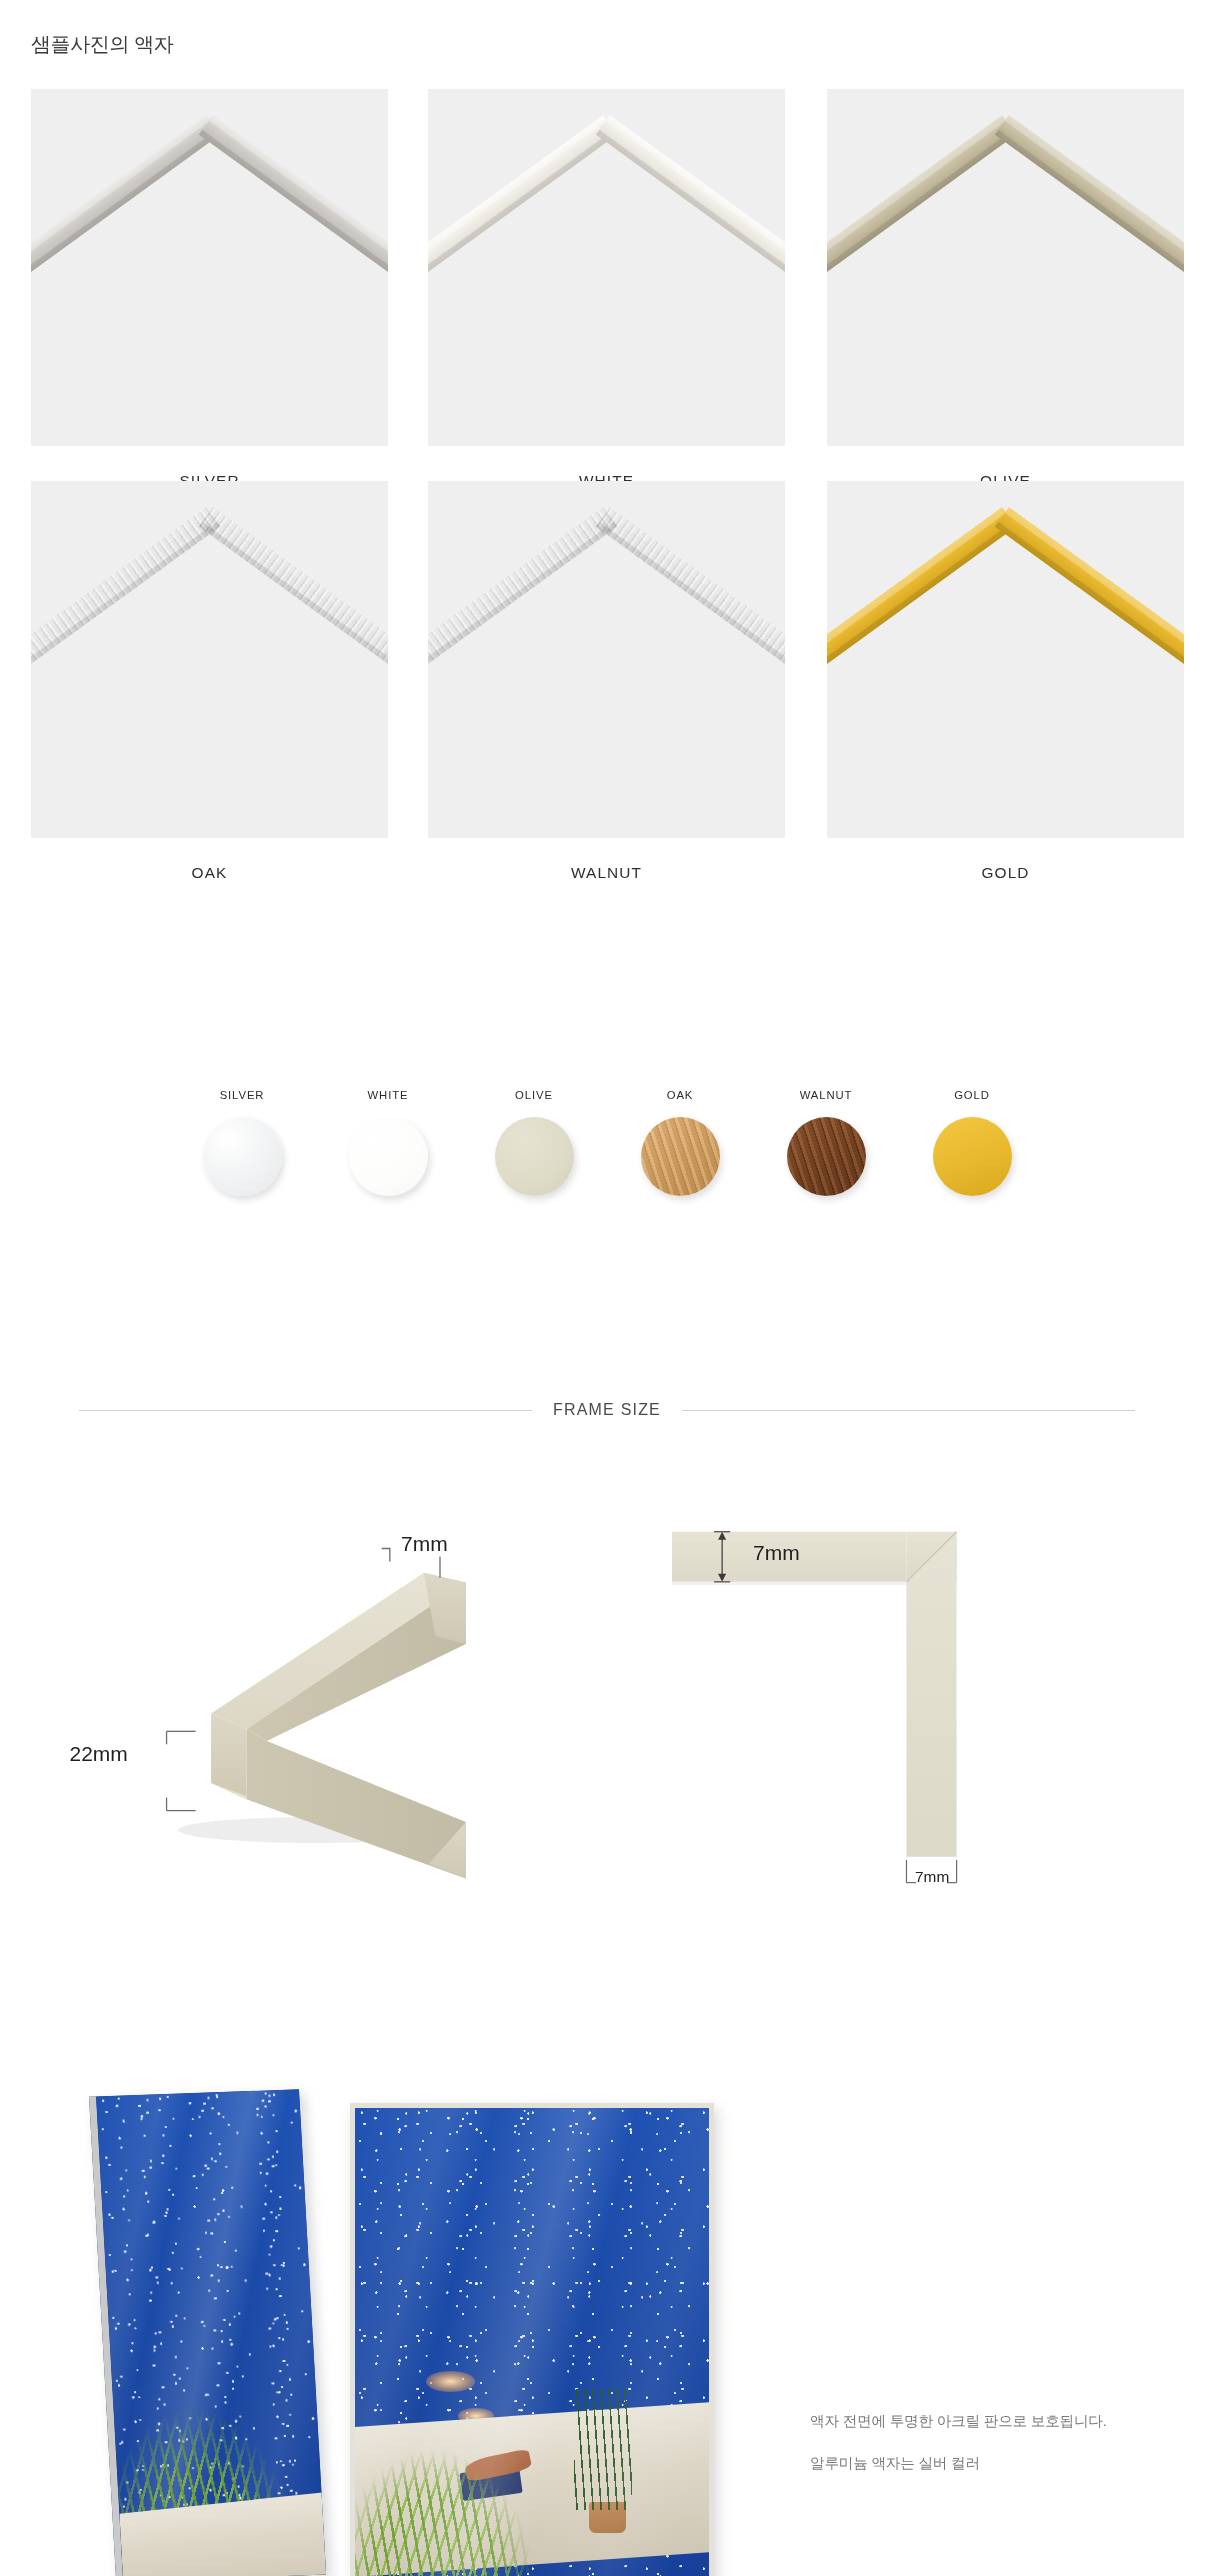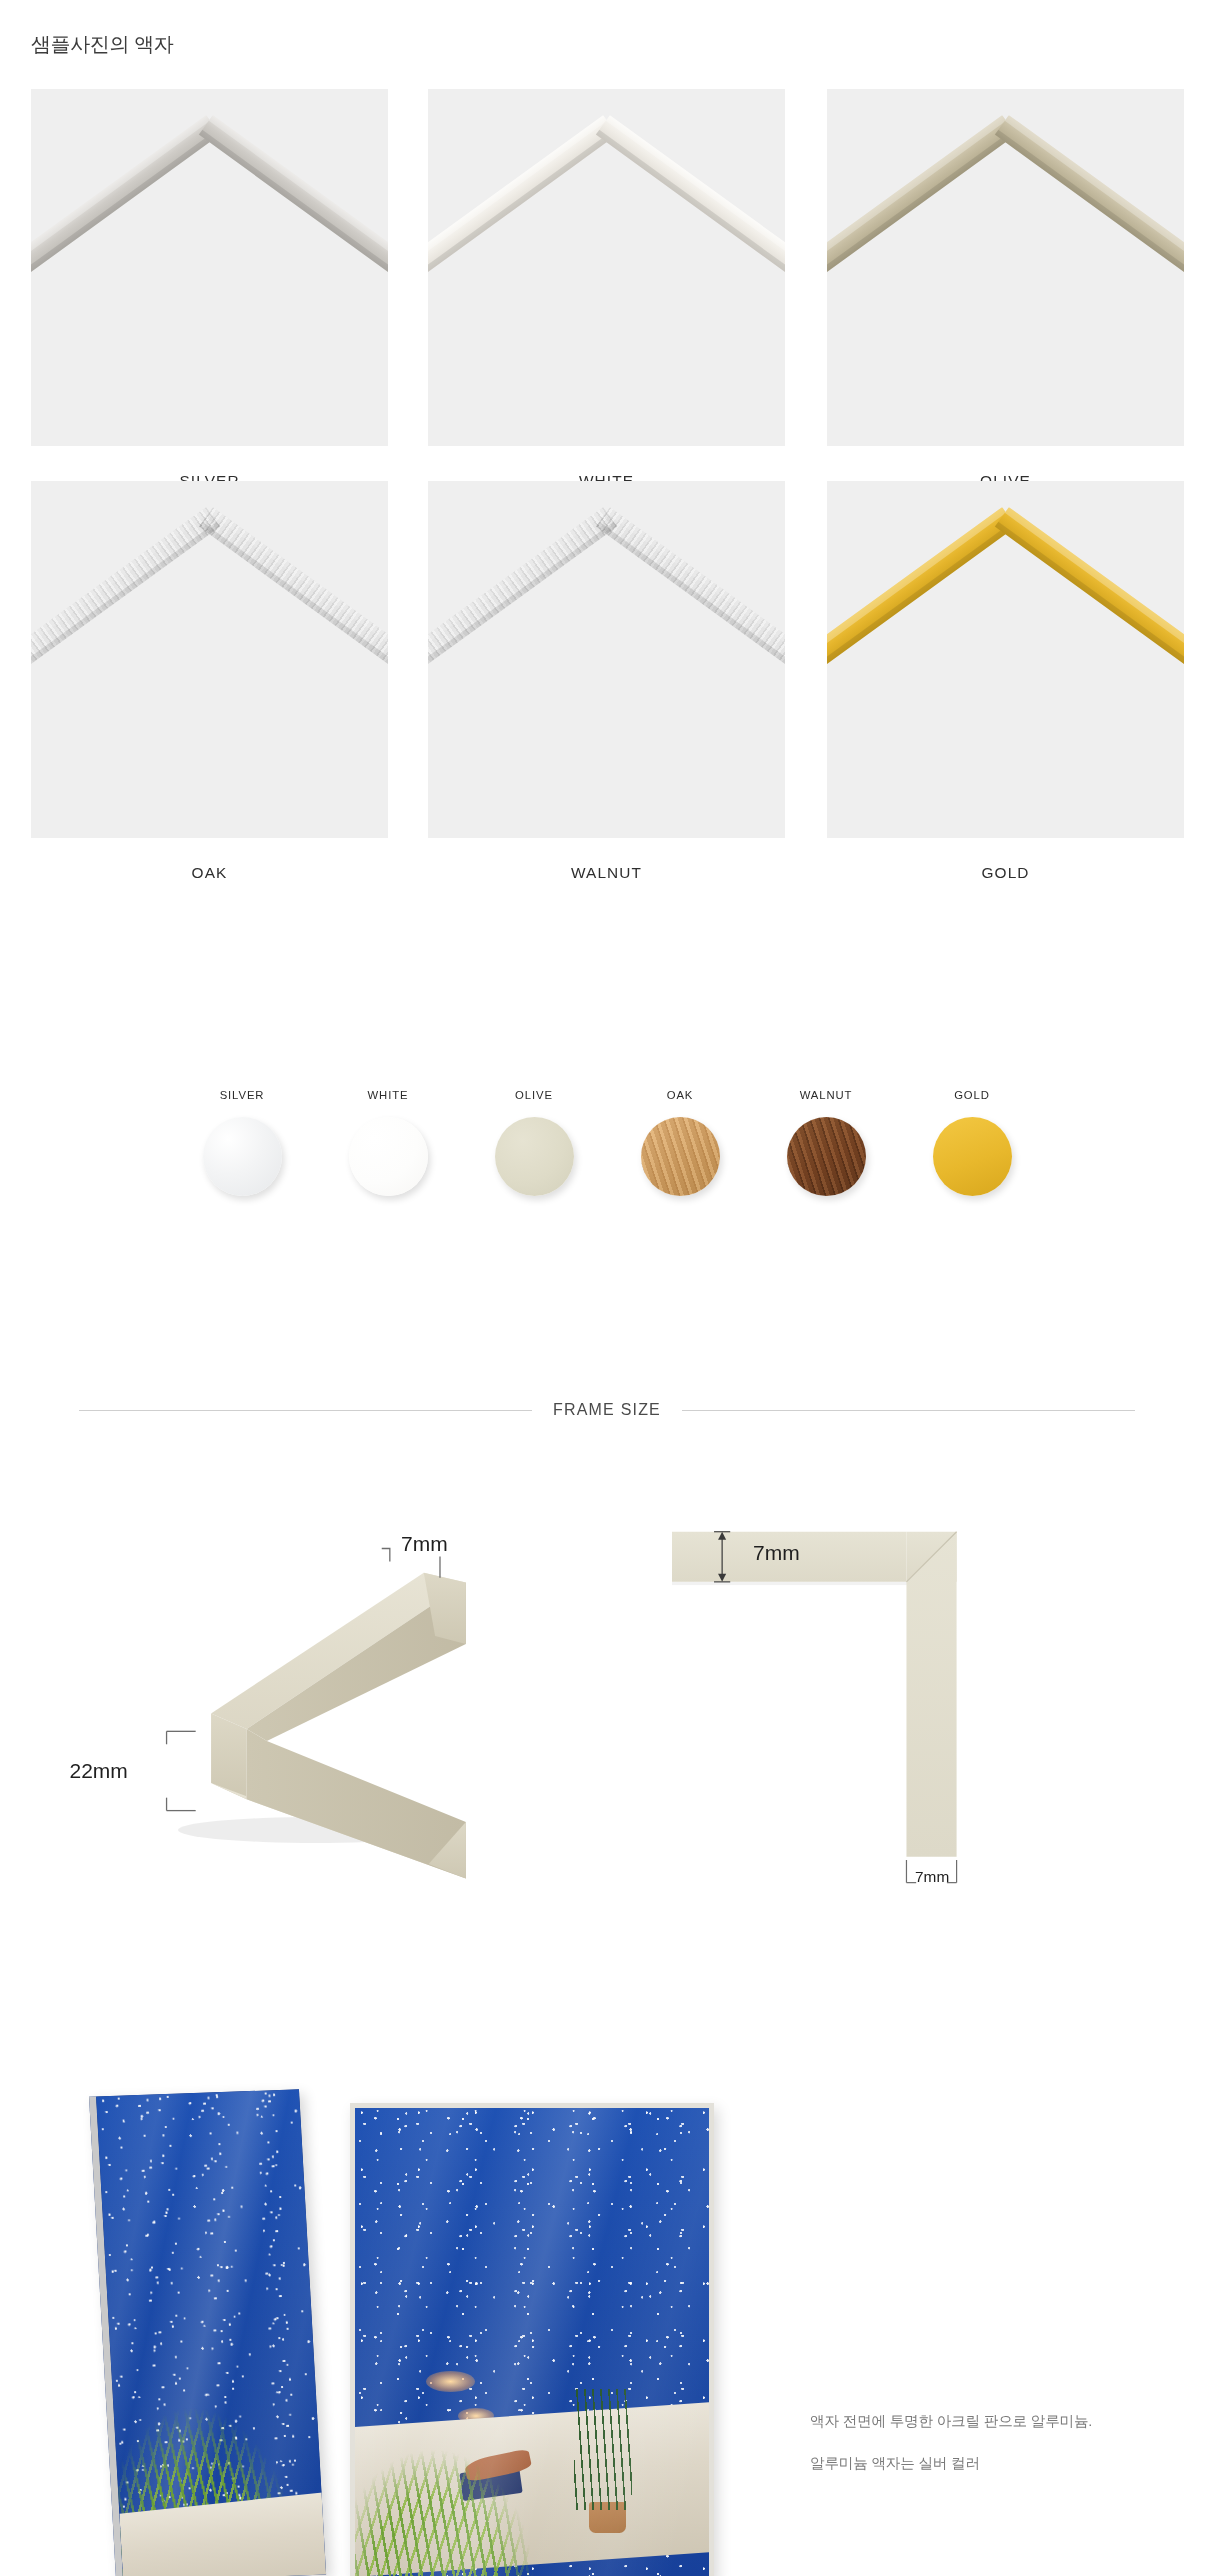--- a/index.html
+++ b/index.html
@@ -411,21 +411,21 @@
       <path d="M 352 62 L 362 62 L 362 78" fill="none" stroke="#6d6d6d" stroke-width="1.6"></path>
       <path d="M 424 72 L 424 98" fill="none" stroke="#6d6d6d" stroke-width="1.6"></path>
 
       <path d="M 86 288 L 122 288" fill="none" stroke="#6d6d6d" stroke-width="1.6"></path>
       <path d="M 86 288 L 86 304" fill="none" stroke="#6d6d6d" stroke-width="1.6"></path>
       <path d="M 86 386 L 122 386" fill="none" stroke="#6d6d6d" stroke-width="1.6"></path>
       <path d="M 86 386 L 86 370" fill="none" stroke="#6d6d6d" stroke-width="1.6"></path>
     </svg>
 
     <div class="dim-text" style="left:304px; top:34px;">7mm</div>
-    <div class="dim-text" style="left:-27.5px; top:261px;">22mm</div>
+    <div class="dim-text" style="left:-27.5px; top:244px;">22mm</div>
   </div>
 
   <div class="diagram-flat">
     <svg width="380" height="356" viewBox="0 0 470 440">
       <defs>
         <linearGradient id="flatFill" x1="0" y1="0" x2="0" y2="1">
           <stop offset="0%" stop-color="#e6e3d4"></stop>
           <stop offset="100%" stop-color="#ddd9c8"></stop>
         </linearGradient>
       </defs>
@@ -482,16 +482,16 @@
       <div class="stalk" style="left:62%; top:60%; width:58px; height:121px;"></div>
 
       <div class="palm" style="left:-6%; bottom:-2%; width:64%; height:46%;"></div>
 
       <div class="glare"></div>
     </div>
   </div>
 </div>
 
 <div class="notes">
-  <div class="line-1">액자 전면에 투명한 아크릴 판으로 알루미늄.</div>
+  <div class="line-1">액자 전면에 투명한 아크릴 판으로 보호됩니다.</div>
   <div class="line-2">알루미늄 액자는 실버 컬러</div>
 </div>
 
 
 </body></html>

